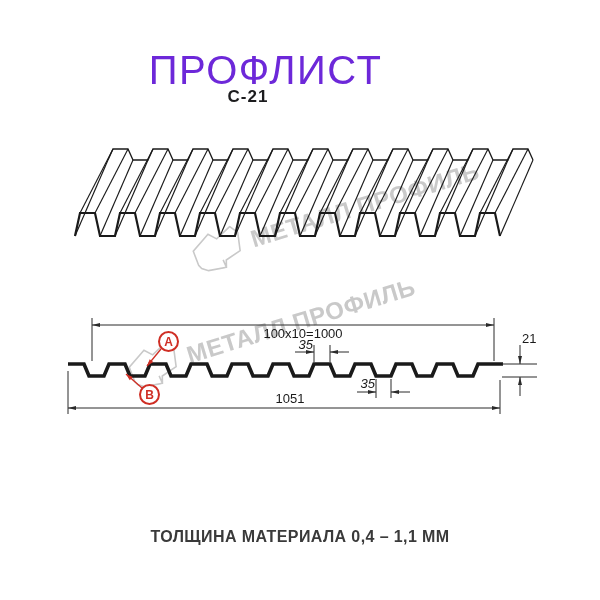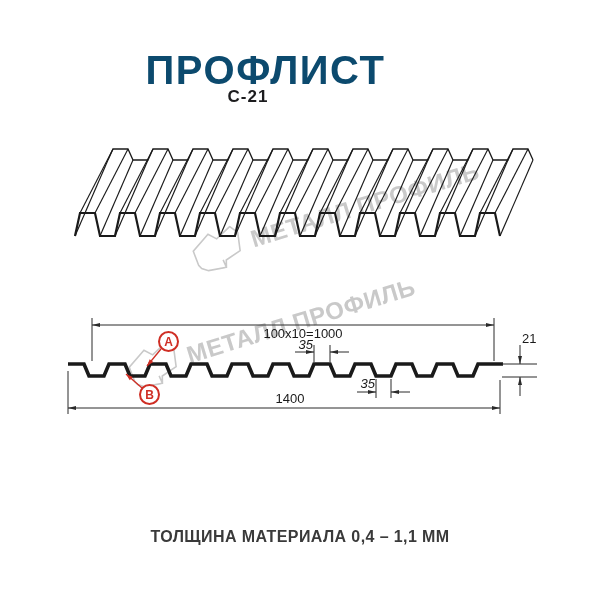--- a/index.html
+++ b/index.html
@@ -3,21 +3,21 @@
 <meta charset="utf-8">
 <style>
   html,body{margin:0;padding:0;}
   body{
     width:600px;height:600px;position:relative;overflow:hidden;
     background:#ffffff;
     font-family:"Liberation Sans", sans-serif;
   }
   .title{
     position:absolute;top:48px;left:0;width:531px;text-align:center;
-    font-size:40px;font-weight:700;letter-spacing:1.5px;color:#0c4a6e;
+    font-size:40px;font-weight:400;letter-spacing:1.5px;color:#6d28d9;
   }
   .subtitle{
     position:absolute;top:87px;left:0;width:496px;text-align:center;
     font-size:17px;font-weight:700;letter-spacing:1px;color:#1c1c1e;
   }
   .wm{
     position:absolute;display:flex;align-items:center;gap:9px;
     transform:rotate(-17deg);transform-origin:26px 20px;
     pointer-events:none;
   }
@@ -141,21 +141,21 @@
     <polygon points="126,374 132.78259746104575,376.8786058572538 129.75347626485055,380.34045865290545" fill="#cf2e24"></polygon>
   </svg>
 
 <div class="title">ПРОФЛИСТ</div>
 <div class="subtitle">С-21</div>
 
 <span class="dim-label center-x" style="left:303px;top:311px;margin-top:16px;">100x10=1000</span>
 <span class="dim-label right-x" style="left:313px;top:338px;">35</span>
 <span class="dim-label right-x" style="left:375px;top:377px;">35</span>
 <span class="dim-label" style="left:522px;top:332px;">21</span>
-<span class="dim-label center-x" style="left:290px;top:392px;">1400</span>
+<span class="dim-label center-x" style="left:290px;top:392px;">1051</span>
 
 <div class="callout" style="left: 158px; top: 331px; border-color: rgb(207, 46, 36); color: rgb(207, 46, 36);">
   <span>А</span>
 </div>
 <div class="callout" style="left: 139px; top: 384px; border-color: rgb(207, 46, 36); color: rgb(207, 46, 36);">
   <span>В</span>
 </div>
 
 <div class="footer-note">ТОЛЩИНА МАТЕРИАЛА 0,4 – 1,1 ММ</div>
 

